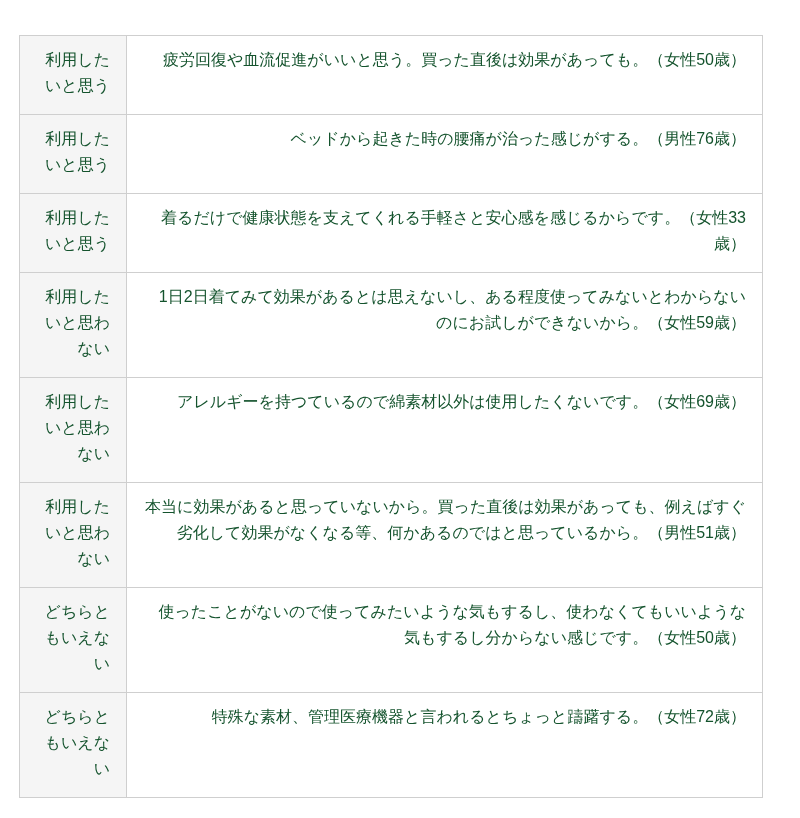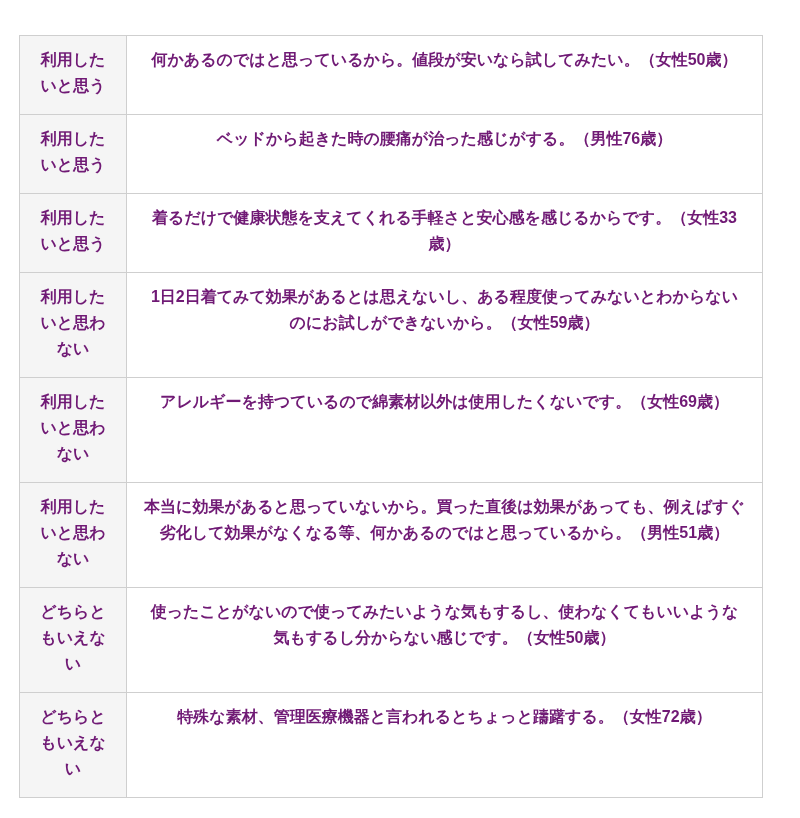--- a/index.html
+++ b/index.html
@@ -20,25 +20,25 @@
     border-collapse: collapse;
     width: 743px;
     table-layout: fixed;
   }
   table.responses col.col-category { width: 107px; }
   table.responses col.col-comment  { width: 636px; }
   table.responses th,
   table.responses td {
     border: 1px solid #cfcfcf;
     vertical-align: top;
-    text-align: center;
-    font-weight: 700;
+    text-align: right;
+    font-weight: 400;
     font-size: 16px;
     line-height: 26px;
-    color: #701a75;
+    color: #14532d;
     padding: 11px 16px 15px 16px;
     box-sizing: border-box;
     overflow-wrap: break-word;
     word-break: normal;
   }
   table.responses th.cat-cell {
     background: #f5f5f5;
   }
   table.responses td.comment-cell {
     background: #ffffff;
@@ -51,21 +51,21 @@
 
 <div class="page">
   <table class="responses">
     <colgroup>
       <col class="col-category">
       <col class="col-comment">
     </colgroup>
     <tbody>
       <tr class="row-2line">
         <th class="cat-cell">利用したいと思う</th>
-        <td class="comment-cell">何かあるのではと思っているから。値段が安いなら試してみたい。（女性50歳）</td>
+        <td class="comment-cell">疲労回復や血流促進がいいと思う。買った直後は効果があっても。（女性50歳）</td>
       </tr>
       <tr class="row-2line">
         <th class="cat-cell">利用したいと思う</th>
         <td class="comment-cell">ベッドから起きた時の腰痛が治った感じがする。（男性76歳）</td>
       </tr>
       <tr class="row-2line">
         <th class="cat-cell">利用したいと思う</th>
         <td class="comment-cell">着るだけで健康状態を支えてくれる手軽さと安心感を感じるからです。（女性33歳）</td>
       </tr>
       <tr class="row-3line">

